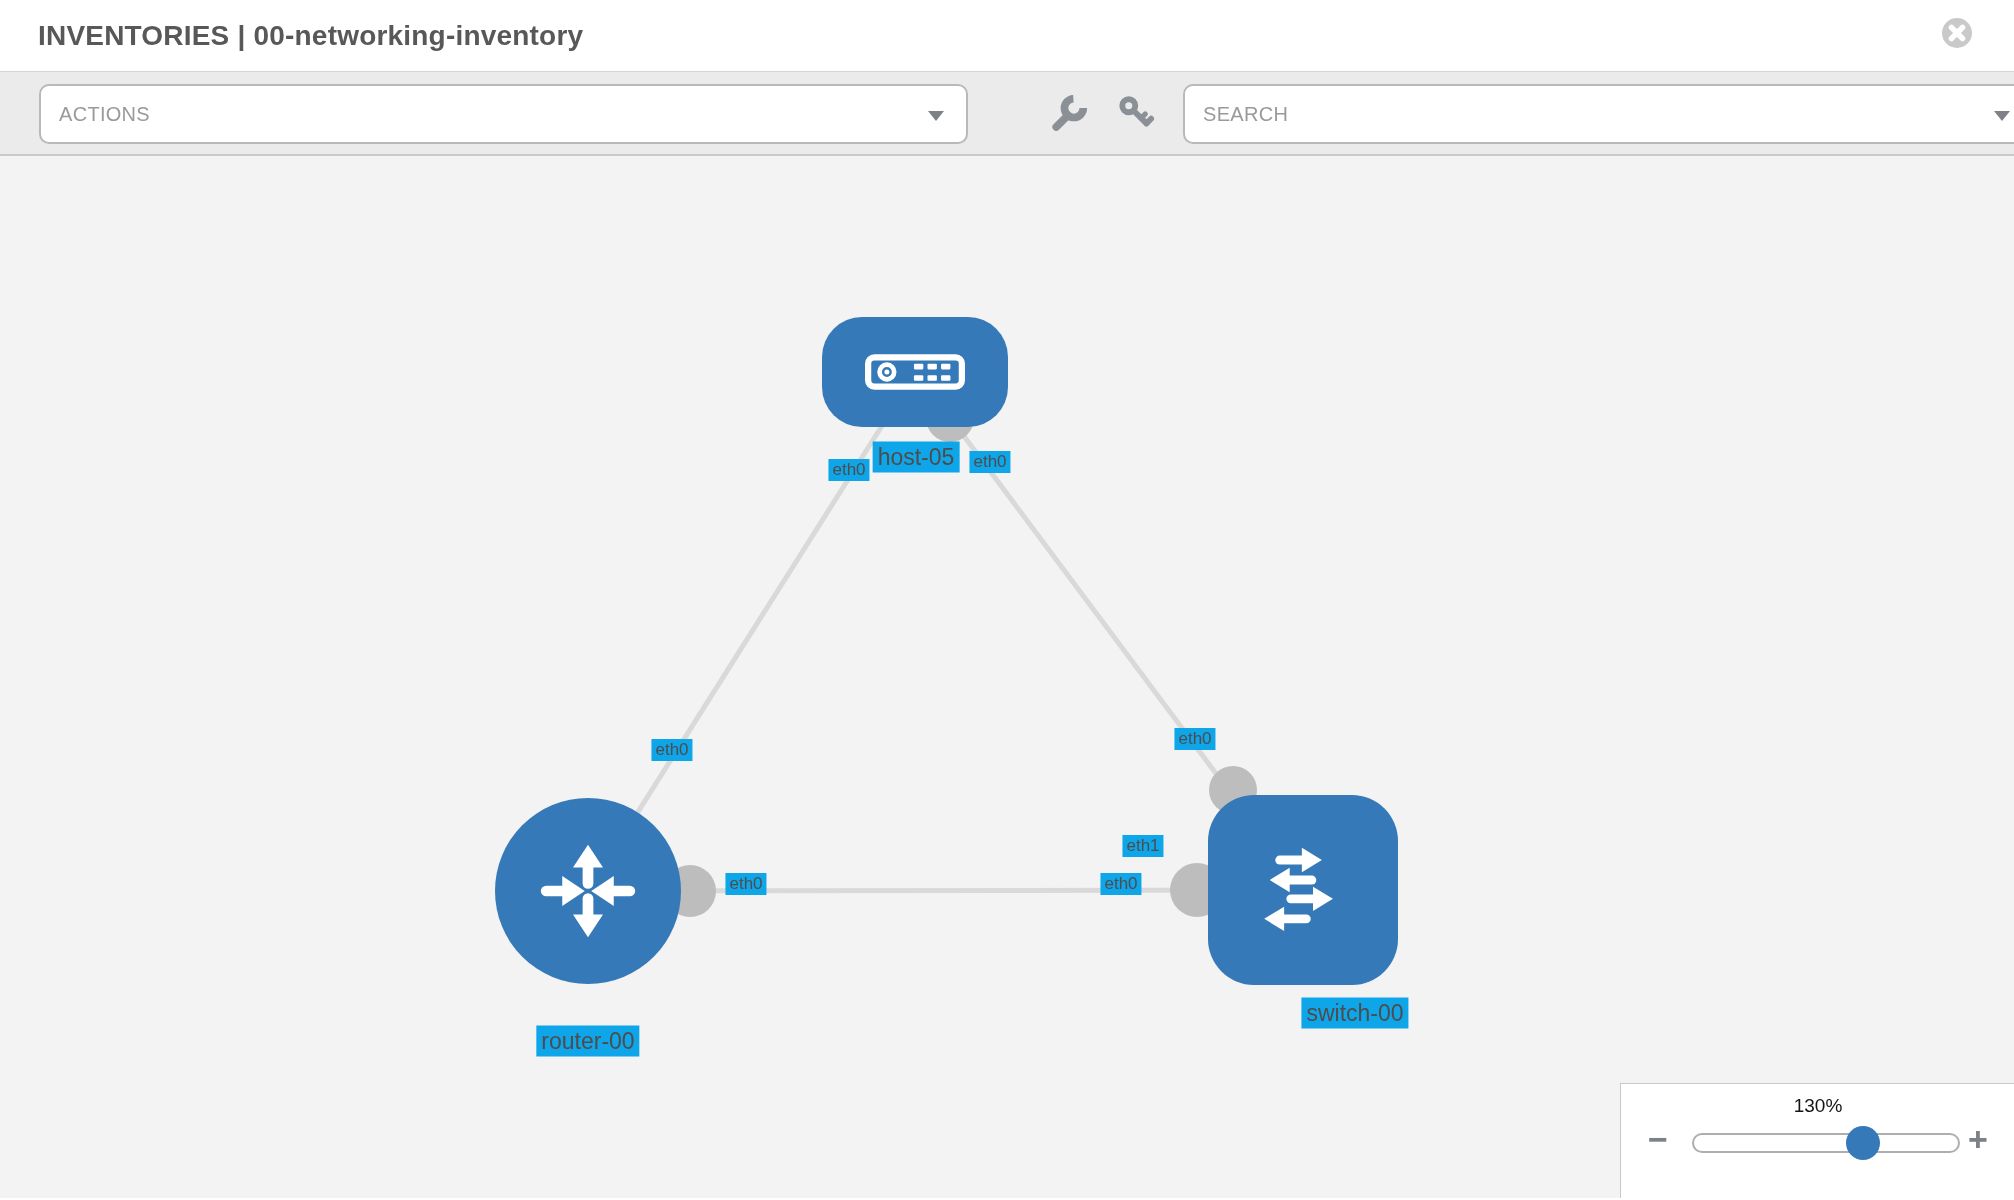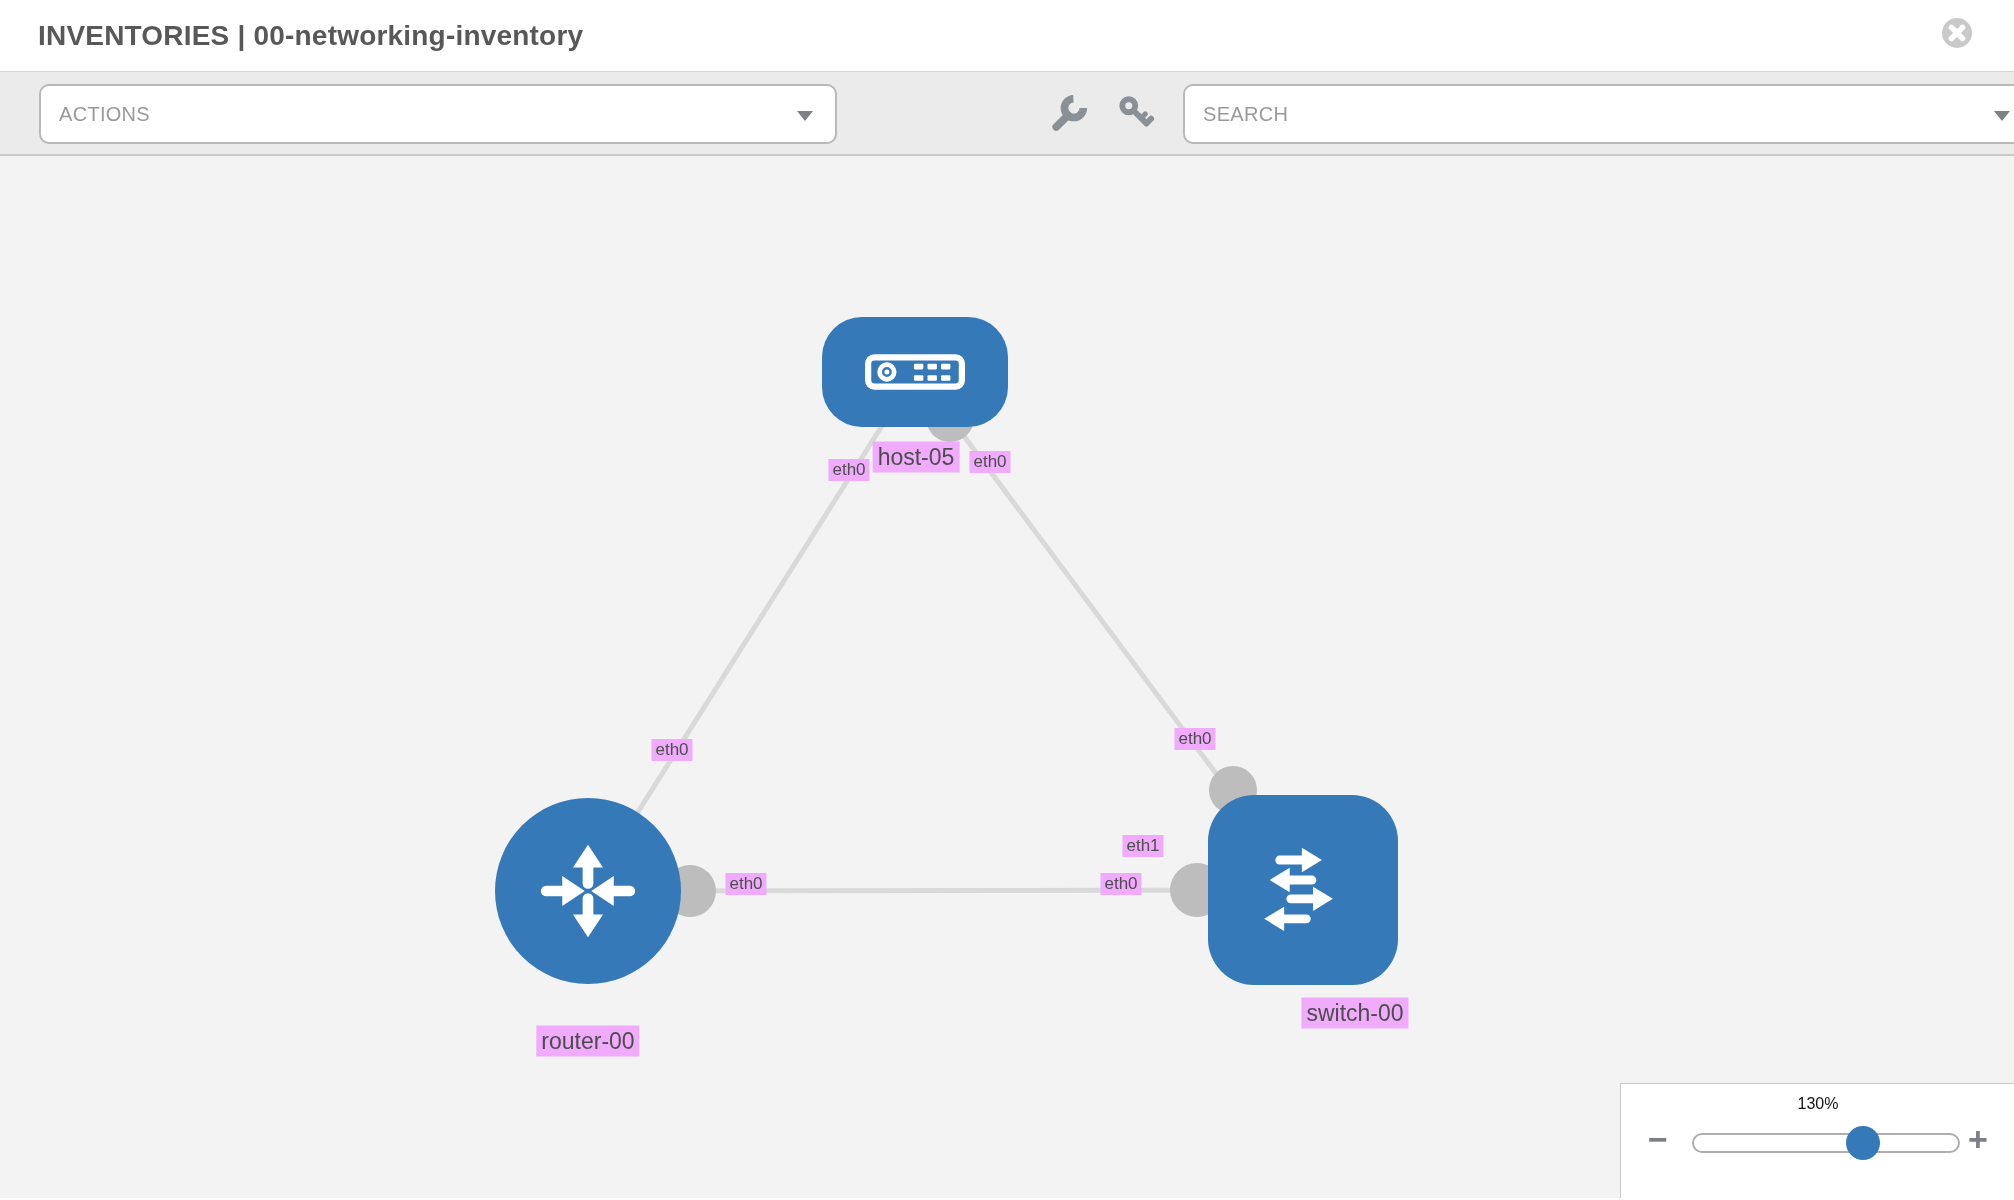--- a/index.html
+++ b/index.html
@@ -9,63 +9,63 @@
   
   .header { position:relative; height:72px; background:#fff; border-bottom:1px solid #d4d4d4; }
   .header-title { position:absolute; left:38px; top:0; line-height:71px;
                   font-size:28px; font-weight:700; color:#585858; letter-spacing:.2px; }
   .close-btn { position:absolute; left:1941px; top:17px; width:32px; height:32px; cursor:pointer; }
 
   
   .toolbar { position:relative; height:84px; background:#ebebeb; border-bottom:2px solid #c9c9c9; }
   .dropdown { position:absolute; top:12px; height:60px; background:#fff;
               border:2px solid #b9b9b9; border-radius:10px; cursor:pointer; }
-  .dropdown-actions { left:39px;  width:798px;padding-left:40px; }
+  .dropdown-actions { left:39px;  width:929px;padding-left:40px; }
   .dropdown-search  { left:1183px; width:851px; }
   .dropdown-label { position:absolute; left:18px; top:0; line-height:56px;
                     font-size:20px; color:#9a9a9a; letter-spacing:.3px; }
   .caret { position:absolute; right:22px; top:25px; width:0; height:0;
            border-left:8px solid transparent; border-right:8px solid transparent;
            border-top:10px solid #7e8286; }
   .tool-icon-btn { position:absolute; top:22px; width:40px; height:40px; cursor:pointer; }
   .btn-wrench { left:1048px; }
   .btn-key    { left:1117px; }
 
   
   .canvas { position:relative; height:1042px; background:#f3f3f3; overflow:hidden; }
   .links-layer { position:absolute; left:0; top:0; }
 
   .node { position:absolute; background:#3579b8; z-index:20;
           display:flex; align-items:center; justify-content:center; cursor:pointer; }
   .node-host   { left:822px;  top:161px; width:186px; height:110px; border-radius:40px; }
   .node-router { left:495px;  top:642px; width:186px; height:186px; border-radius:50%; }
   .node-switch { left:1208px; top:639px; width:190px; height:190px; border-radius:46px; }
 
-  .chip { position:absolute; transform:translate(-50%,-50%); background:#f0abfc;
+  .chip { position:absolute; transform:translate(-50%,-50%); background:#0ea5e9;
           color:#4d4d4d; white-space:nowrap; z-index:30; }
   .node-label { font-size:23px; padding:2px 5px; }
   .if-label   { font-size:17px; padding:1px 4px; }
 
   .lbl-host   { left:916px;  top:301px; }
   .lbl-router { left:588px;  top:857px;margin-top:28px; }
   .lbl-switch { left:1355px; top:857px; }
 
   .if-a { left:849px;  top:314px; }
   .if-b { left:672px;  top:594px; }
   .if-c { left:990px;  top:306px; }
   .if-d { left:1195px; top:583px; }
   .if-e { left:746px;  top:728px; }
   .if-f-under { left:1121px; top:728px; z-index:30; }
   .if-f-top   { left:1143px; top:690px; z-index:31; }
 
   
   .zoom-panel { position:absolute; left:1620px; top:927px; width:420px; height:140px;
                 background:#fff; border:1px solid #c9c9c9; z-index:40; }
   .zoom-value { position:absolute; left:0; top:11px; width:394px; text-align:center;
-                font-size:16px; color:#141414; }
+                font-size:19px; color:#141414; }
   .zoom-minus, .zoom-plus { position:absolute; top:38px; font-size:34px; font-weight:700;
                 color:#7c8187; cursor:pointer; line-height:34px; }
   .zoom-minus { left:27px; }
   .zoom-plus  { left:347px; }
   .zoom-track { position:absolute; left:71px; top:49px; width:268px; height:20px;
                 background:#fff; border:2px solid #aeaeae; border-radius:11px; cursor:pointer; }
   .zoom-thumb { position:absolute; left:225px; top:42px; width:34px; height:34px;
                 border-radius:50%; background:#3579b8; cursor:pointer; }
 </style>
 </head>

